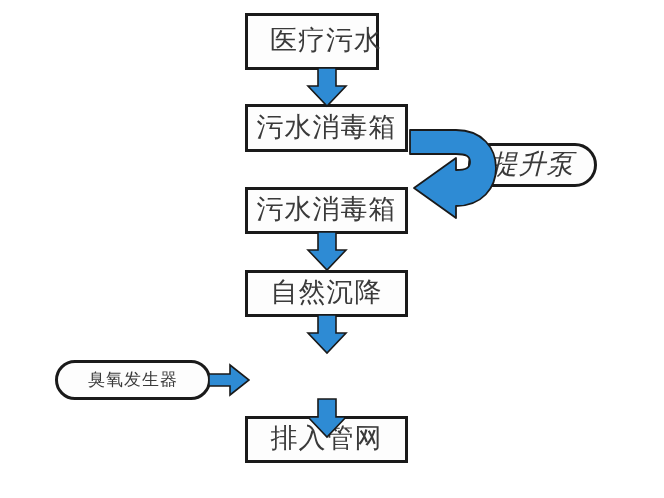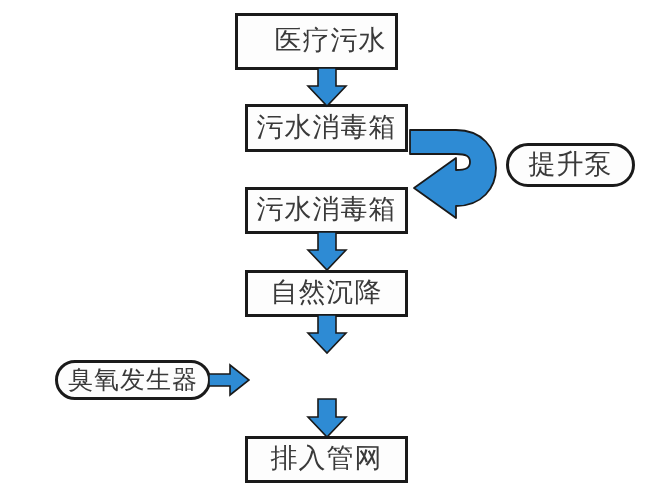--- a/index.html
+++ b/index.html
@@ -41,46 +41,46 @@
   .arrow-svg {
     position: absolute;
     overflow: visible;
   }
 </style>
 </head>
 <body>
 
 <div id="canvas">
 
-  <div class="node" style="left:235px; top:13px; width:163px; height:57px;padding-left:28px;">
+  <div class="node" style="left:245px; top:13px; width:134px; height:57px;padding-left:28px;">
     <span class="node-label">医疗污水</span>
   </div>
 
   <div class="node" style="left:245px; top:104px; width:163px; height:48px;">
     <span class="node-label">污水消毒箱</span>
   </div>
 
   <div class="node" style="left:245px; top:187px; width:163px; height:47px;">
     <span class="node-label">污水消毒箱</span>
   </div>
 
   <div class="node" style="left:245px; top:270px; width:163px; height:47px;">
     <span class="node-label">自然沉降</span>
   </div>
 
 
-  <div class="node" style="left:245px; top:436px; width:163px; height:47px;">
+  <div class="node" style="left:245px; top:416px; width:163px; height:47px;">
     <span class="node-label">排入管网</span>
   </div>
 
-  <div class="node rounded" style="left:506px; top:143px; width:129px; height:44px;">
+  <div class="node rounded" style="left:468px; top:143px; width:129px; height:44px;font-style:italic;">
     <span class="node-label">提升泵</span>
   </div>
 
-  <div class="node rounded" style="left:55px; top:360px; width:156px; height:40px; font-size:25px;">
+  <div class="node rounded" style="left:55px; top:360px; width:156px; height:40px; font-size:17px;">
     <span class="node-label">臭氧发生器</span>
   </div>
 
   <svg class="arrow-svg" style="left:307px; top:68px;" width="40" height="40" viewBox="0 0 40 40">
     <polygon points="11,0 29,0 29,18 39,18 20,38 1,18 11,18" fill="#2e8bd4" stroke="#1a1a1a" stroke-width="1.6" stroke-linejoin="miter"></polygon>
   </svg>
 
   <svg class="arrow-svg" style="left:404px; top:126px;" width="96" height="94" viewBox="0 0 96 94">
     <path d="M 6,4
              L 52,4

